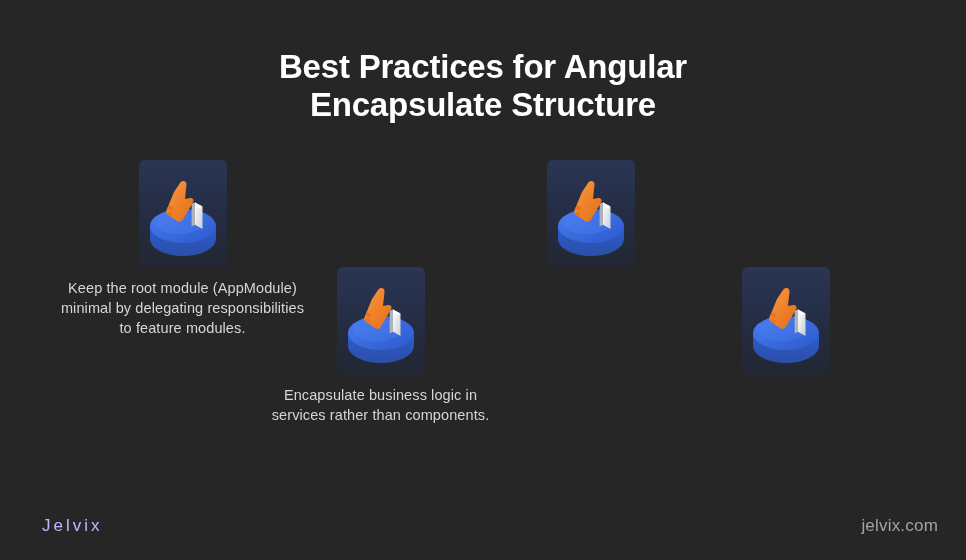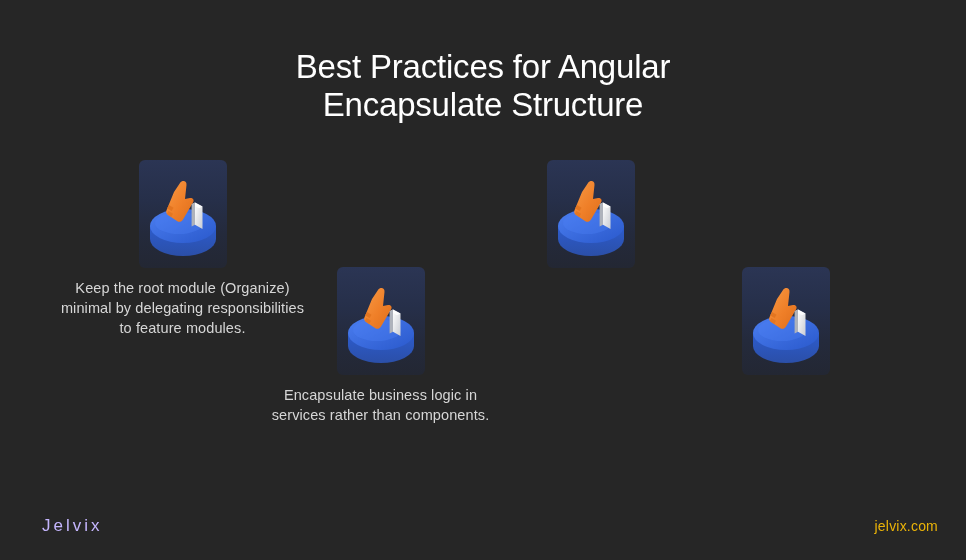--- a/index.html
+++ b/index.html
@@ -18,21 +18,21 @@
 
   
   .title {
     position: absolute;
     top: 48px;
     left: 0;
     width: 966px;
     text-align: center;
     color: #ffffff;
     font-size: 33px;
-    font-weight: normal;
+    font-weight: bold;
     line-height: 38px;
     letter-spacing: -0.2px;
   }
   .title .line {
     display: block;
   }
 
   
   .item {
     position: absolute;
@@ -85,22 +85,22 @@
     color: #c4b5fd;
     font-size: 17px;
     font-weight: 300;
     letter-spacing: 3px;
     line-height: 28px;
   }
   .site {
     position: absolute;
     right: 28px;
     bottom: 24px;
-    color: #eab308;
-    font-size: 14px;
+    color: #a3a3a3;
+    font-size: 17px;
     font-weight: 400;
     letter-spacing: 0.2px;
     line-height: 20px;
     margin-top: 27px;
   }
 </style>
 </head>
 <body>
 
 <div class="title">
@@ -142,21 +142,21 @@
 
         <path d="M30 45 L34.5 47.8 L32.6 51 L28.1 48.2 Z" fill="#e0721d" opacity="0.85"></path>
         <path d="M29.5 51 L34 53.8 L32.2 56.9 L27.7 54.1 Z" fill="#e0721d" opacity="0.7"></path>
 
         <path d="M56 42.5 L63.5 46.5 L63.5 69 L56 64.8 Z" fill="url(#g0card)"></path>
         <path d="M56 42.5 L63.5 46.5 L60 48.2 L52.6 44.2 Z" fill="#ffffff" opacity="0.8"></path>
         <path d="M52.6 44.2 L56 42.5 L56 64.8 L52.6 66.6 Z" fill="#aeb2bb"></path>
       </svg>
     </div>
   </div>
-  <div class="caption">Keep the root module (Organize) minimal by delegating responsibilities to feature modules.</div>
+  <div class="caption">Keep the root module (AppModule) minimal by delegating responsibilities to feature modules.</div>
 </div>
 
 <div class="item" id="item-1">
   <div class="icon-wrap">
     <div class="iso-icon">
       <svg viewBox="0 0 88 108" xmlns="http://www.w3.org/2000/svg">
         <defs>
           <linearGradient id="g1cyl-top" x1="0" y1="0" x2="1" y2="1">
             <stop offset="0" stop-color="#4b7ef0"></stop>
             <stop offset="1" stop-color="#2a59cc"></stop>

